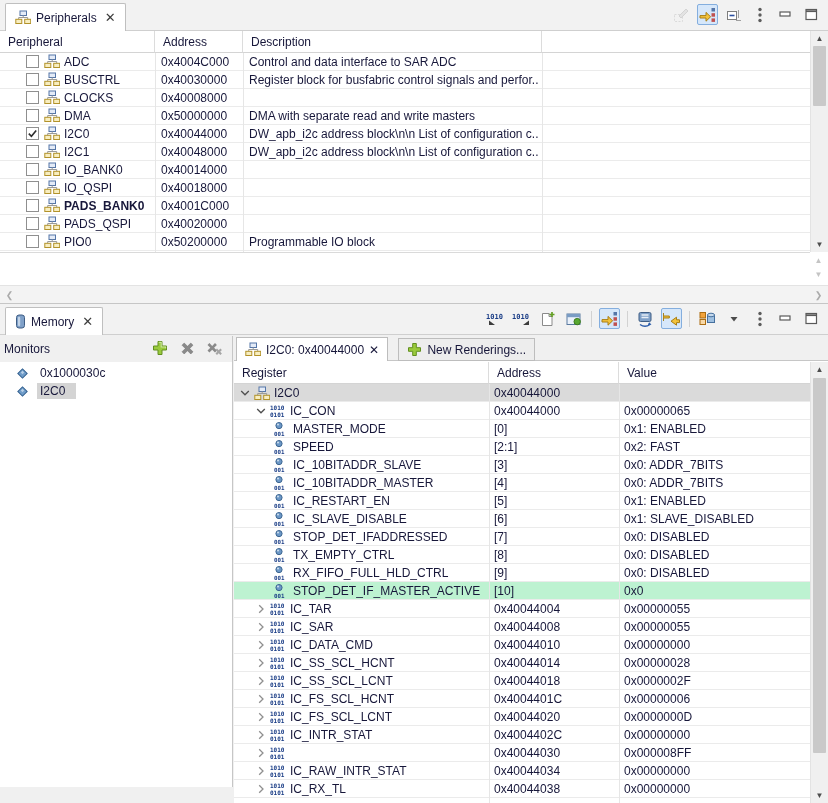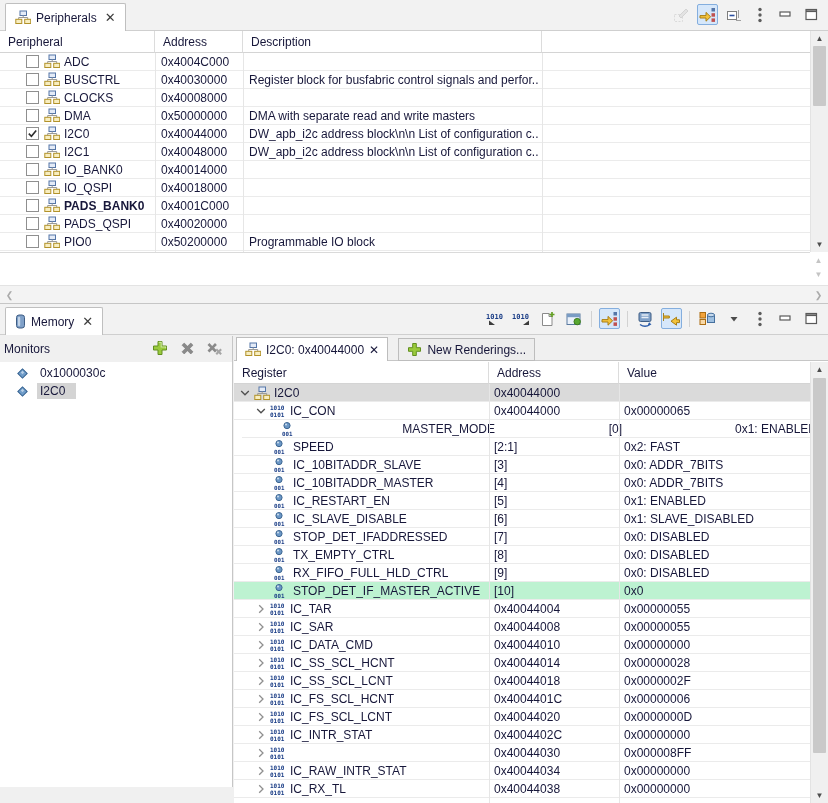--- a/index.html
+++ b/index.html
@@ -134,20 +134,21 @@
           <span class="ic" style="position: absolute; left: 44px; top: 1px;">
             <svg width="16" height="15" viewBox="0 0 16 15">
               <rect x="5" y="1" width="6.5" height="4.5" fill="#e4ebf7" stroke="#5576a8"></rect>
               <path d="M8.2 5.5 v2 M3.7 7.5 h9 M3.7 7.5 v1.8 M12.7 7.5 v1.8" stroke="#9a9a9a" fill="none"></path>
               <rect x="0.8" y="9.3" width="6" height="4.2" fill="#f8eec0" stroke="#b2922a"></rect>
               <rect x="9.7" y="9.3" width="6" height="4.2" fill="#f8eec0" stroke="#b2922a"></rect>
             </svg>
           </span>
           <span class="cell" style="left: 64px; width: 90px;">ADC</span>
           <span class="cell" style="left: 161px; width: 80px;">0x4004C000</span>
+          <span class="cell" style="left: 249px; width: 290px;">Control and data interface to SAR ADC</span>
         </div>
         <div class="row" style="top: 40px; width: 810px;">
           <span class="ic" style="position: absolute; left: 26px; top: 2px;">
             <svg width="13" height="13">
               <rect x="0.5" y="0.5" width="12" height="12" fill="#fff" stroke="#8f8f8f"></rect>
             </svg>
           </span>
           <span class="ic" style="position: absolute; left: 44px; top: 1px;">
             <svg width="16" height="15" viewBox="0 0 16 15">
               <rect x="5" y="1" width="6.5" height="4.5" fill="#e4ebf7" stroke="#5576a8"></rect>
@@ -547,21 +548,21 @@
             <span class="ic" style="position: absolute; left: 36px; top: 2px;">
               <svg width="16" height="13">
                 <text x="0" y="6" font-size="6" font-weight="bold" fill="#1a3d86" font-family="DejaVu Sans Mono,monospace">1010</text>
                 <text x="0" y="12.5" font-size="6" font-weight="bold" fill="#1a3d86" font-family="DejaVu Sans Mono,monospace">0101</text>
               </svg>
             </span>
             <span class="cell" style="left: 56px; width: 197px;">IC_CON</span>
             <span class="cell" style="left: 260px; width: 120px;">0x40044000</span>
             <span class="cell" style="left: 390px; width: 185px;">0x00000065</span>
           </div>
-          <div class="row" style="top: 58px; left: 8px; width: 577px; text-align: right;">
+          <div class="row" style="top: 58px; left: 0px; width: 577px;">
             <span class="ic" style="position: absolute; left: 39px; top: 2px;">
               <svg width="12" height="14">
                 <circle cx="6" cy="3.6" r="3.1" fill="#6b97c6" stroke="#3c6591"></circle>
                 <circle cx="5" cy="2.6" r="1" fill="#cfe0f0"></circle>
                 <text x="1" y="13.5" font-size="5.8" font-weight="bold" fill="#1a3d86" font-family="DejaVu Sans Mono,monospace">001</text>
               </svg>
             </span>
             <span class="cell" style="left: 59px; width: 194px;">MASTER_MODE</span>
             <span class="cell" style="left: 260px; width: 120px;">[0]</span>
             <span class="cell" style="left: 390px; width: 185px;">0x1: ENABLED</span>

